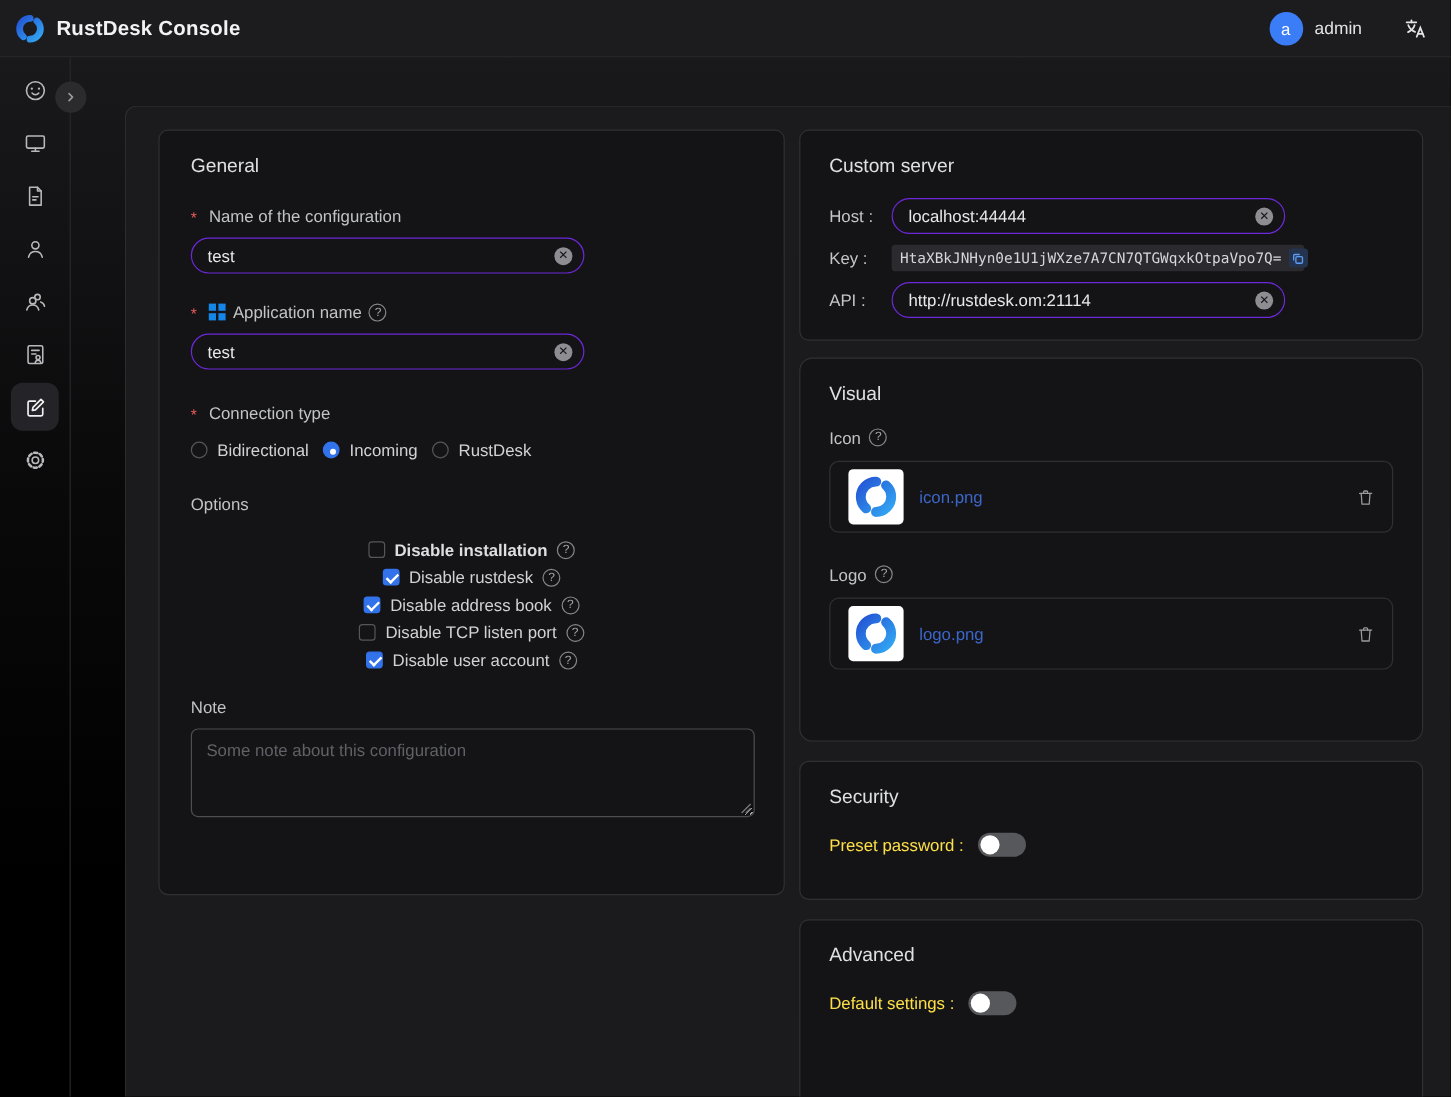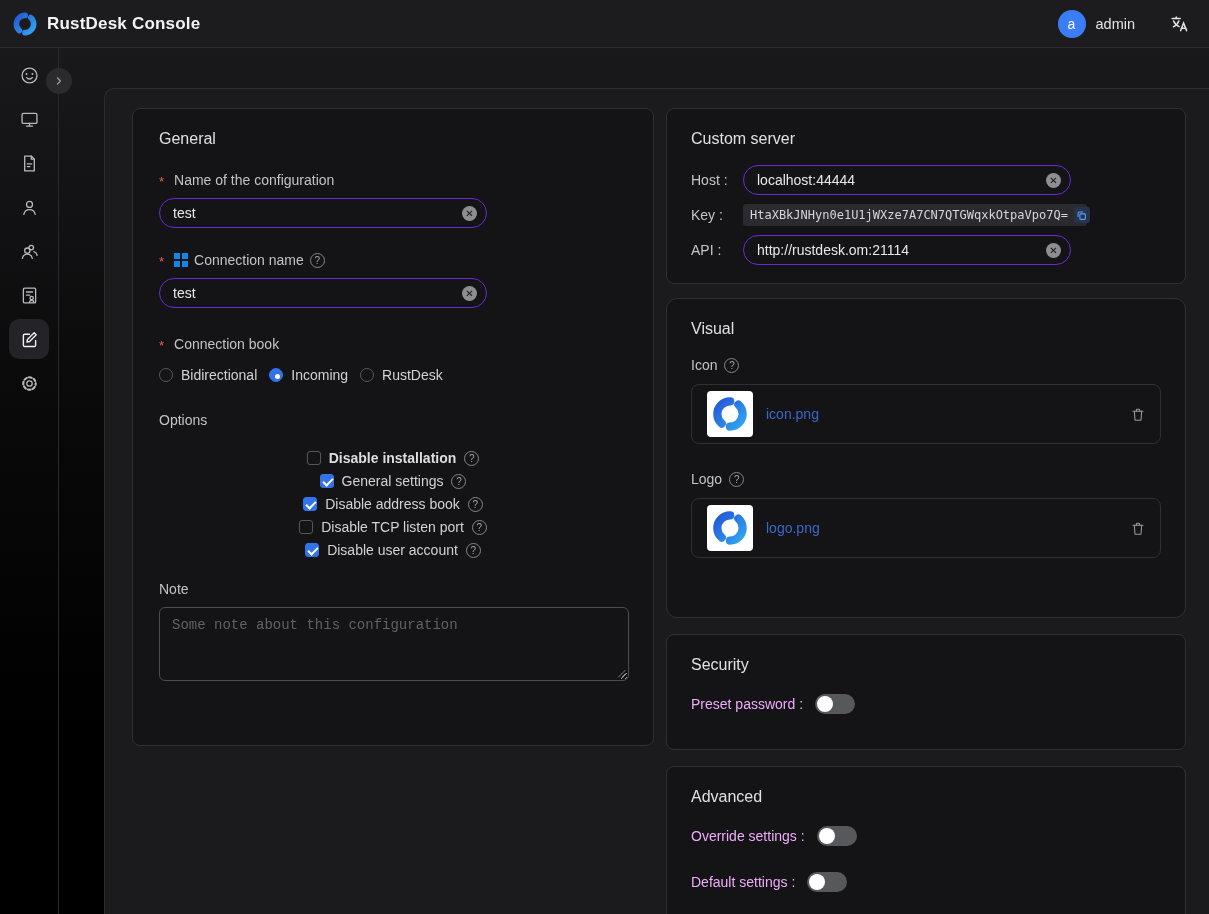--- a/index.html
+++ b/index.html
@@ -74,53 +74,53 @@
   .cb-row { display:flex; align-items:center; gap:8px; cursor:pointer; color:#d2d2d5;justify-content:center; }
   .cb-row:first-child .cb-label { font-weight:700; color:#dedee1; }
   .cb { width:14px; height:14px; border:1px solid #55565a; border-radius:3px;
     position:relative; flex-shrink:0; }
   .cb.checked { background:#3273eb; border-color:#3273eb; }
   .cb.checked::after { content:""; position:absolute; left:4px; top:1px; width:4px;
     height:8px; border:solid #fff; border-width:0 2px 2px 0; transform:rotate(45deg); }
   .note-box { position:relative; width:470px; height:74px; margin-top:10px; }
   .note-box textarea { width:100%; height:100%; background:transparent;
     border:1px solid #4c4d50; border-radius:6px; resize:vertical; outline:none;
-    color:#e8e8ea; font-family:Liberation Mono, monospace; font-size:14px; padding:9px 12px; }
+    color:#e8e8ea; font-family:Liberation Sans, sans-serif; font-size:14px; padding:9px 12px; }
   .note-box textarea::placeholder { color:#606166; }
   .grip { position:absolute; right:3px; bottom:3px; pointer-events:none; }
 
   
   .card-server { padding:21px 24px 20px 24px; height:176px; margin-bottom:14px; }
   .cs-grid { margin-top:17px; display:grid; grid-template-columns:52px 1fr;
     row-gap:9px; align-items:center; color:#c5c5c8; }
   .key-chip { width:344px; height:22px; background:#2b2b2f; border-radius:3px;
     display:flex; align-items:center; padding:0 4px 0 7px; gap:6px; }
   .key-chip code { font-family:"DejaVu Sans Mono","Liberation Mono",monospace;
     font-size:12px; color:#d6d6d9; white-space:nowrap; }
   .copy-btn { width:16px; height:16px; border-radius:3px; background:#24344f;
     display:flex; align-items:center; justify-content:center; cursor:pointer;
     flex-shrink:0; }
 
   
   .card-visual { padding:21px 24px 24px 24px; height:320px; margin-bottom:16px;border-radius:11px; }
-  .up-label { margin-top:19px; display:flex; align-items:flex-end; gap:7px;
+  .up-label { margin-top:19px; display:flex; align-items:flex-start; gap:7px;
     color:#c2c3c6; }
   .upload-row { margin-top:11px; height:60px; border:1px solid #303034;
     border-radius:8px; display:flex; align-items:center; padding:0 14px 0 15px; }
   .thumb { width:46px; height:46px; background:#fff; border-radius:4px;
     display:flex; align-items:center; justify-content:center; flex-shrink:0; }
   .file-link { margin-left:13px; color:#3c66c9; cursor:pointer; }
   .row-spacer { flex:1; }
   .trash-btn { cursor:pointer; display:flex; }
 
   
   .card-security { padding:21px 24px; height:116px; margin-bottom:16px; }
   .card-advanced { padding:21px 24px; height:220px; }
   .toggle-row { display:flex; align-items:center; gap:12px; margin-top:20px;
-    color:#f0abfc; }
+    color:#fde047; }
   .toggle-row + .toggle-row { margin-top:26px; }
   .switch { width:40px; height:20px; border-radius:10px; background:#57585c;
     position:relative; cursor:pointer; flex-shrink:0; }
   .switch::after { content:""; position:absolute; left:2px; top:2px; width:16px;
     height:16px; border-radius:50%; background:#fff; }
 </style>
 </head>
 <body>
 
 <svg width="0" height="0" style="position:absolute">
@@ -238,30 +238,30 @@
           <span class="clear-ic">✕</span>
         </div>
 
         <div class="fld-label sect-gap req">
           <span class="winlogo">
               <span></span>
               <span></span>
               <span></span>
               <span></span>
             </span>
-          <span>Connection name</span>
+          <span>Application name</span>
           <span class="help-ic">?</span>
         </div>
         <div class="pill-input">
           <input value="test" style="">
           <span class="clear-ic">✕</span>
         </div>
 
         <div class="fld-label sect-gap req" style="margin-top:28px">
-          <span>Connection book</span>
+          <span>Connection type</span>
         </div>
         <div class="radio-row">
           <label class="radio">
             <span class="radio-dot"></span>
             <span>Bidirectional</span>
           </label>
           <label class="radio">
             <span class="radio-dot checked"></span>
             <span>Incoming</span>
           </label>
@@ -275,21 +275,21 @@
           <span>Options</span>
         </div>
         <div class="cb-list">
           <label class="cb-row">
             <span class="cb"></span>
             <span class="cb-label">Disable installation</span>
             <span class="help-ic">?</span>
           </label>
           <label class="cb-row">
             <span class="cb checked"></span>
-            <span class="cb-label">General settings</span>
+            <span class="cb-label">Disable rustdesk</span>
             <span class="help-ic">?</span>
           </label>
           <label class="cb-row">
             <span class="cb checked"></span>
             <span class="cb-label">Disable address book</span>
             <span class="help-ic">?</span>
           </label>
           <label class="cb-row">
             <span class="cb"></span>
             <span class="cb-label">Disable TCP listen port</span>
@@ -390,24 +390,20 @@
         <div class="card-title">Security</div>
         <div class="toggle-row">
           <span>Preset password :</span>
           <span class="switch"></span>
         </div>
       </div>
 
       <div class="card card-advanced">
         <div class="card-title">Advanced</div>
         <div class="toggle-row">
-          <span>Override settings :</span>
-          <span class="switch"></span>
-        </div>
-        <div class="toggle-row">
           <span>Default settings :</span>
           <span class="switch"></span>
         </div>
       </div>
 
     </div>
   </div>
 </div>
 
 </body></html>

